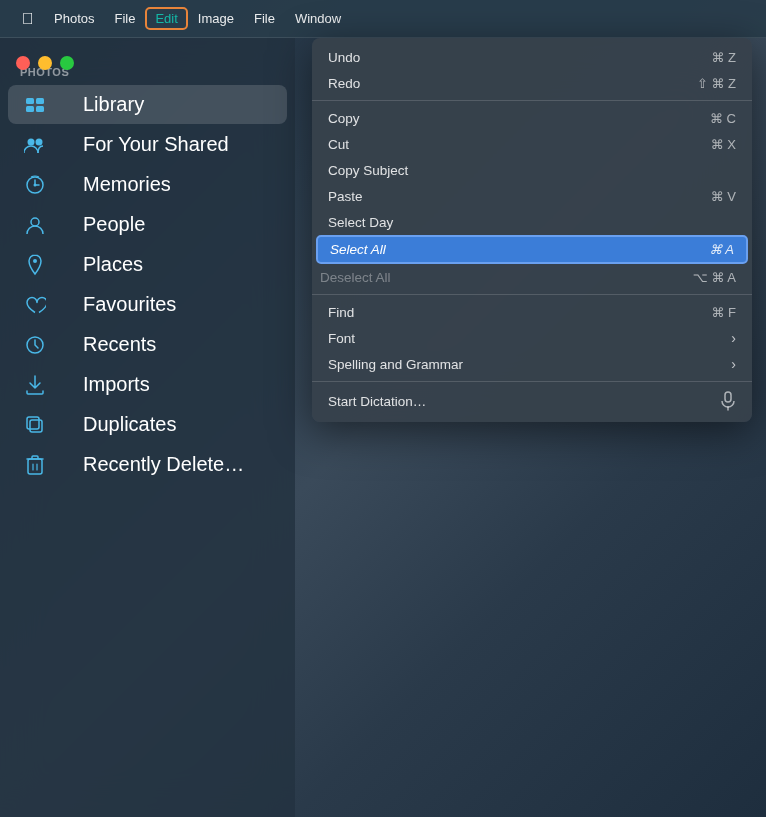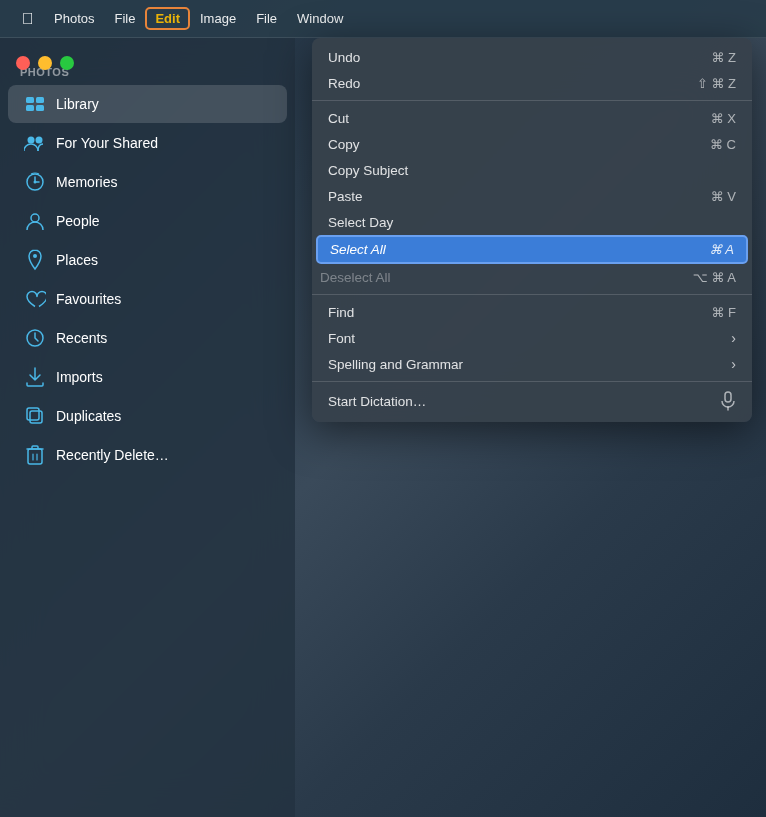--- a/index.html
+++ b/index.html
@@ -47,23 +47,22 @@
       font-weight: 500;
       padding: 4px 10px;
       border-radius: 5px;
       cursor: pointer;
       white-space: nowrap;
     }
 
     .menubar-item.active {
       background: transparent;
       border: 2px solid #e8843a;
-      color: #eab308;
+      color: #14b8a6;
       padding: 2px 8px;
-      font-weight: bold;
     }
 
     
     .sidebar {
       position: absolute;
       top: 38px;
       left: 0;
       width: 295px;
       bottom: 0;
       background: rgba(35, 50, 65, 0.85);
@@ -101,22 +100,23 @@
       display: flex;
       align-items: center;
       justify-content: center;
       color: #4ab8e8;
       font-size: 16px;
       flex-shrink: 0;
     }
 
     .sidebar-item-label {
       color: white;
-      font-size: 14px;
+      font-size: 20px;
       font-weight: 500;
+      margin-left: 27px;
     }
 
     .sidebar-item.selected .sidebar-item-icon {
       color: #4ab8e8;
     }
 
     
     .dropdown-menu {
       position: absolute;
       top: 38px;
@@ -348,27 +348,27 @@
   </div>
 
   <div class="menu-item">
     <span class="menu-item-label">Redo</span>
     <span class="menu-item-shortcut">⇧ ⌘ Z</span>
   </div>
 
   <div class="menu-separator"></div>
 
   <div class="menu-item">
+    <span class="menu-item-label">Copy</span>
+    <span class="menu-item-shortcut">⌘ C</span>
+  </div>
+
+  <div class="menu-item">
     <span class="menu-item-label">Cut</span>
     <span class="menu-item-shortcut">⌘ X</span>
-  </div>
-
-  <div class="menu-item">
-    <span class="menu-item-label">Copy</span>
-    <span class="menu-item-shortcut">⌘ C</span>
   </div>
 
   <div class="menu-item">
     <span class="menu-item-label">Copy Subject</span>
     <span class="menu-item-shortcut"></span>
   </div>
 
   <div class="menu-item">
     <span class="menu-item-label">Paste</span>
     <span class="menu-item-shortcut">⌘ V</span>

